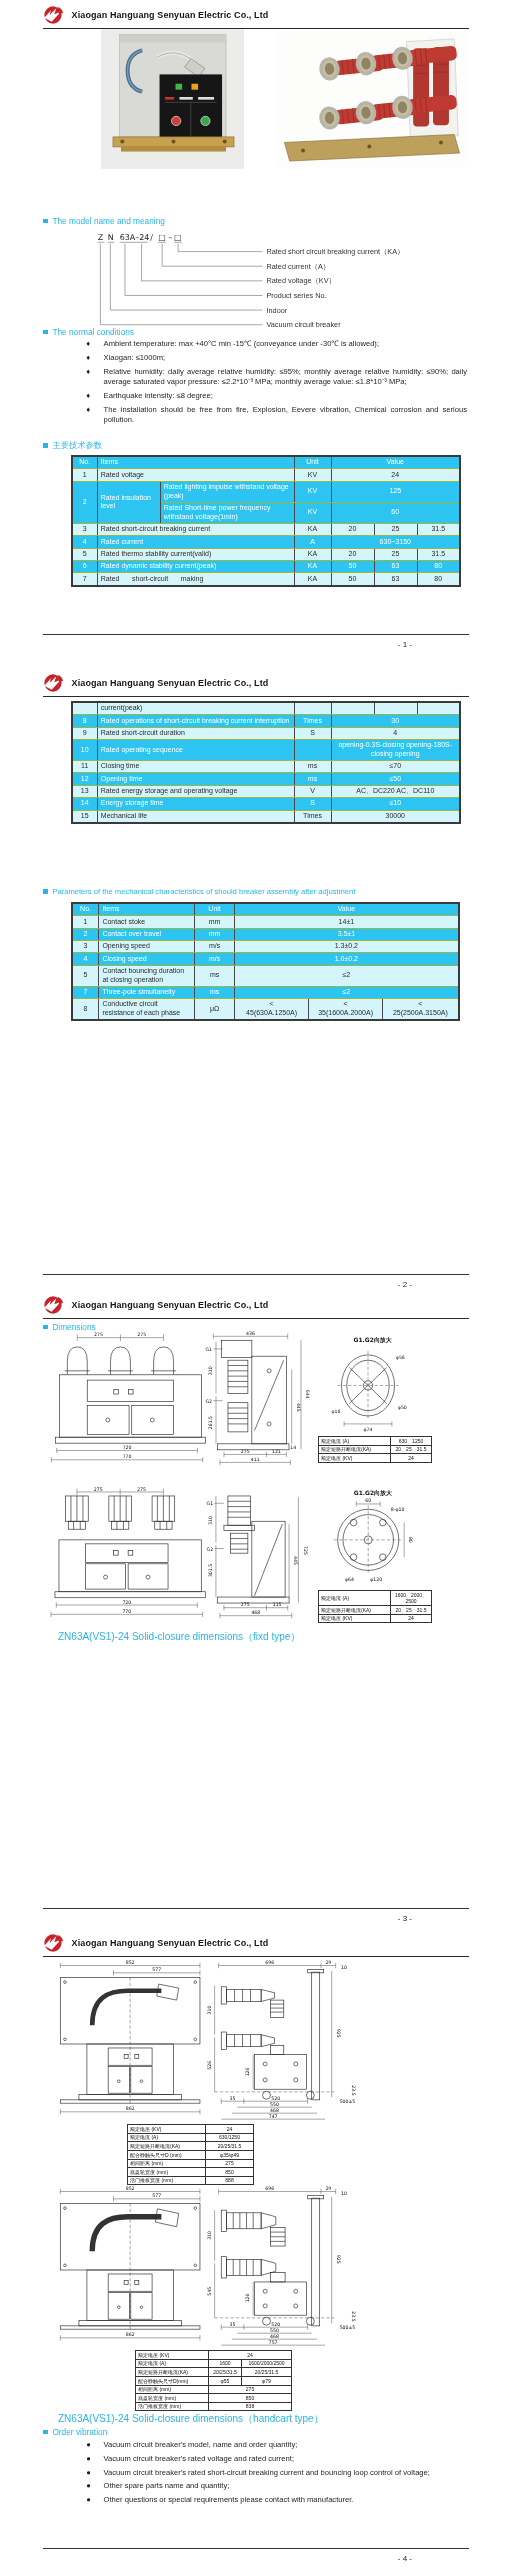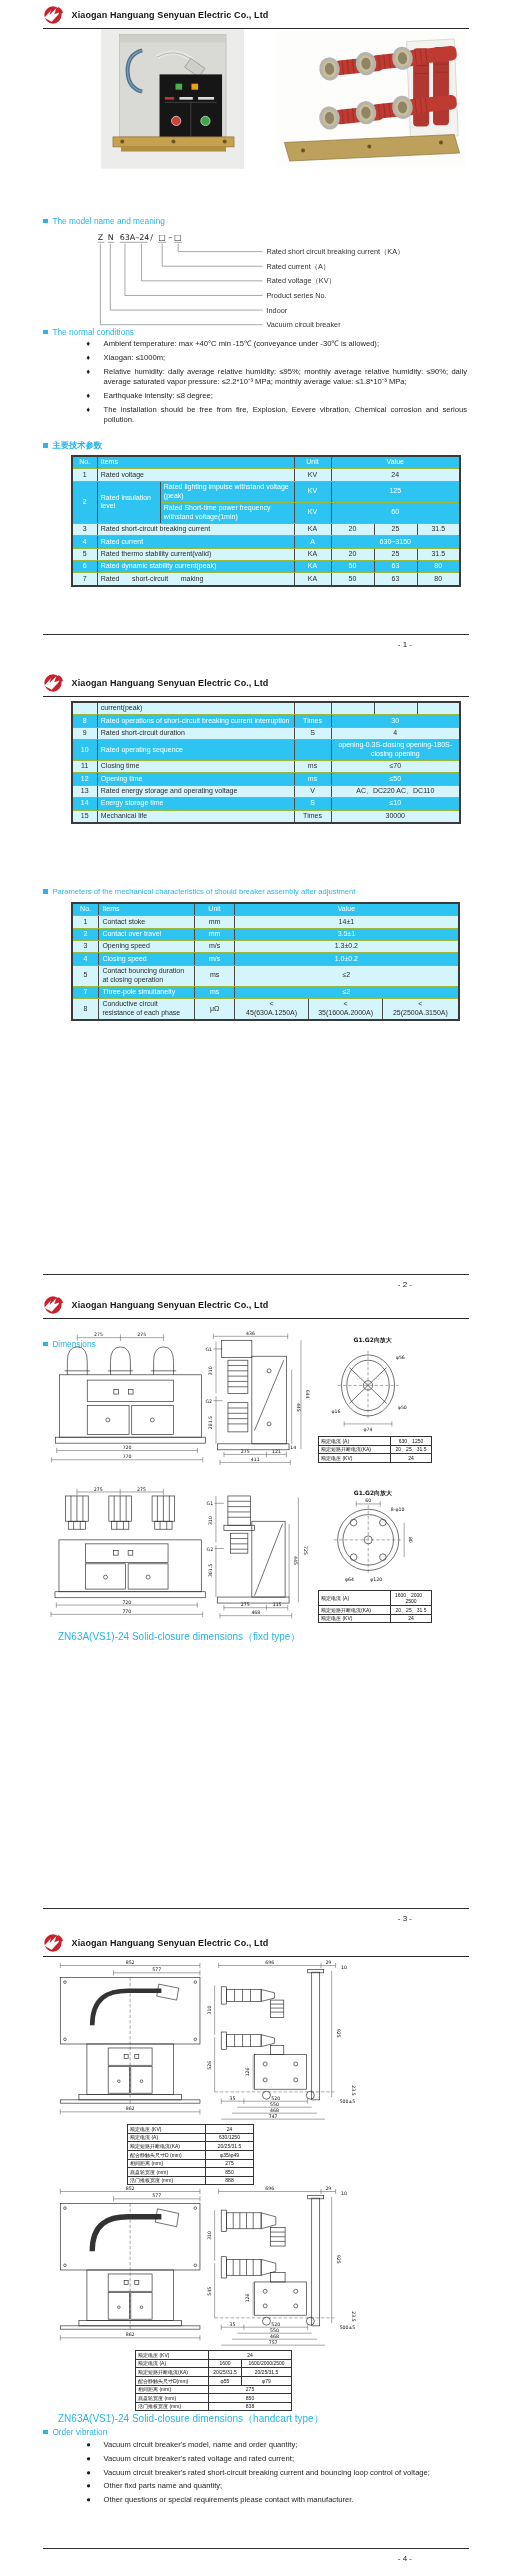--- a/index.html
+++ b/index.html
@@ -5,21 +5,21 @@
   html,body{margin:0;padding:0;background:#fff}
   .doc{position:relative;width:512px;height:2576px;background:#fff;font-family:"Liberation Sans",sans-serif;color:#222;overflow:hidden}
   .pg{position:absolute;left:0;width:456px}
   .hd{position:absolute;left:43px;display:flex;align-items:center;gap:6px}
   .hname{font-size:9px;font-weight:bold;color:#151515;letter-spacing:0.1px}
   .hrule{position:absolute;left:43px;width:426px;border-top:1.3px solid #2a2a2a}
   .frule{position:absolute;left:43px;width:426px;border-top:1.3px solid #333}
   .fnum{position:absolute;right:44px;font-size:8px;color:#222}
   .sec{position:absolute;display:flex;align-items:center;gap:4.7px;color:#29b5e8;font-size:8.3px}
   .sec .sq{width:4.7px;height:4.7px;background:#29b5e8;flex:none}
-  .sec.bold{font-weight:bold}
+  .sec.bold{font-weight:normal}
   .cap{position:absolute;left:58px;width:319px;text-align:left;color:#29b5e8;font-size:10px}
   .li{display:flex;margin-bottom:3.3px;font-size:7.6px;color:#1e1e1e;line-height:1.38}
   .li .bu{width:17.3px;flex:none;padding-left:1.3px}
   .li .tx{flex:1;text-align:justify}
   table.tb{position:absolute;border-collapse:collapse;table-layout:fixed;font-size:7px;border:2px solid #3a3a3a}
   .tb td,.tb th{border-left:1px solid #4a4a4a;border-right:1px solid #4a4a4a;border-top:1.3px solid #9cb83a;border-bottom:1.3px solid #9cb83a;padding:1.3px 3.3px;line-height:1.25;vertical-align:middle;font-weight:normal;text-align:center;overflow:hidden}
   .tb .it{text-align:left}
   .jst{text-align:justify}
   tr.cy{background:#2ec4f2;color:#fff}
   tr.lt{background:#d5f5fd;color:#2a2a2a}
@@ -433,21 +433,21 @@
   <div class="hd" style="top:5.3px">
     <svg width="22.6" height="20" viewBox="0 0 34 30">
       <ellipse cx="15" cy="15" rx="13" ry="13" fill="#c8232c"></ellipse>
       <path d="M2,19 L12,8 L10,15 L20,5 L17,14 L27,10 L13,25 Z" fill="#fff"></path>
       <path d="M22,3 q7,2 8,9 l-6,2 q1,-6 -2,-11 z" fill="#c8232c"></path>
     </svg>
     <div class="hname">Xiaogan Hanguang Senyuan Electric Co., Ltd</div>
   </div>
   <div class="hrule" style="top:28px"></div>
 
-  <div class="sec" style="left:43px;top:49px">
+  <div class="sec" style="left:43px;top:32px">
     <span class="sq"></span>
     <span>Dimensions</span>
   </div>
 
   <div style="position:absolute;left:47px;top:41px;width:419px;height:150px">
     <svg width="419" height="150" viewBox="0 0 630 226">
       <g>
         <path class="dm" d="M45,10 H175 M45,5 v10 M110,5 v10 M175,5 v10"></path>
         <text class="dt" x="77" y="8" text-anchor="middle">275</text>
         <text class="dt" x="142" y="8" text-anchor="middle">275</text>
@@ -907,21 +907,21 @@
     <div class="li">
           <span class="bu">●</span>
           <span class="tx">Vacuum circuit breaker's rated voltage and rated current;</span>
         </div>
     <div class="li">
           <span class="bu">●</span>
           <span class="tx">Vacuum circuit breaker's rated short-circuit breaking current and bouncing loop control of voltage;</span>
         </div>
     <div class="li">
           <span class="bu">●</span>
-          <span class="tx">Other fixd parts name and quantity;</span>
+          <span class="tx">Other spare parts name and quantity;</span>
         </div>
     <div class="li">
           <span class="bu">●</span>
           <span class="tx">Other questions or special requirements please contact with manufacturer.</span>
         </div>
   </div>
 
   <div class="frule" style="top:620px"></div>
   <div class="fnum" style="top:626px">- 4 -</div>
 </section>

